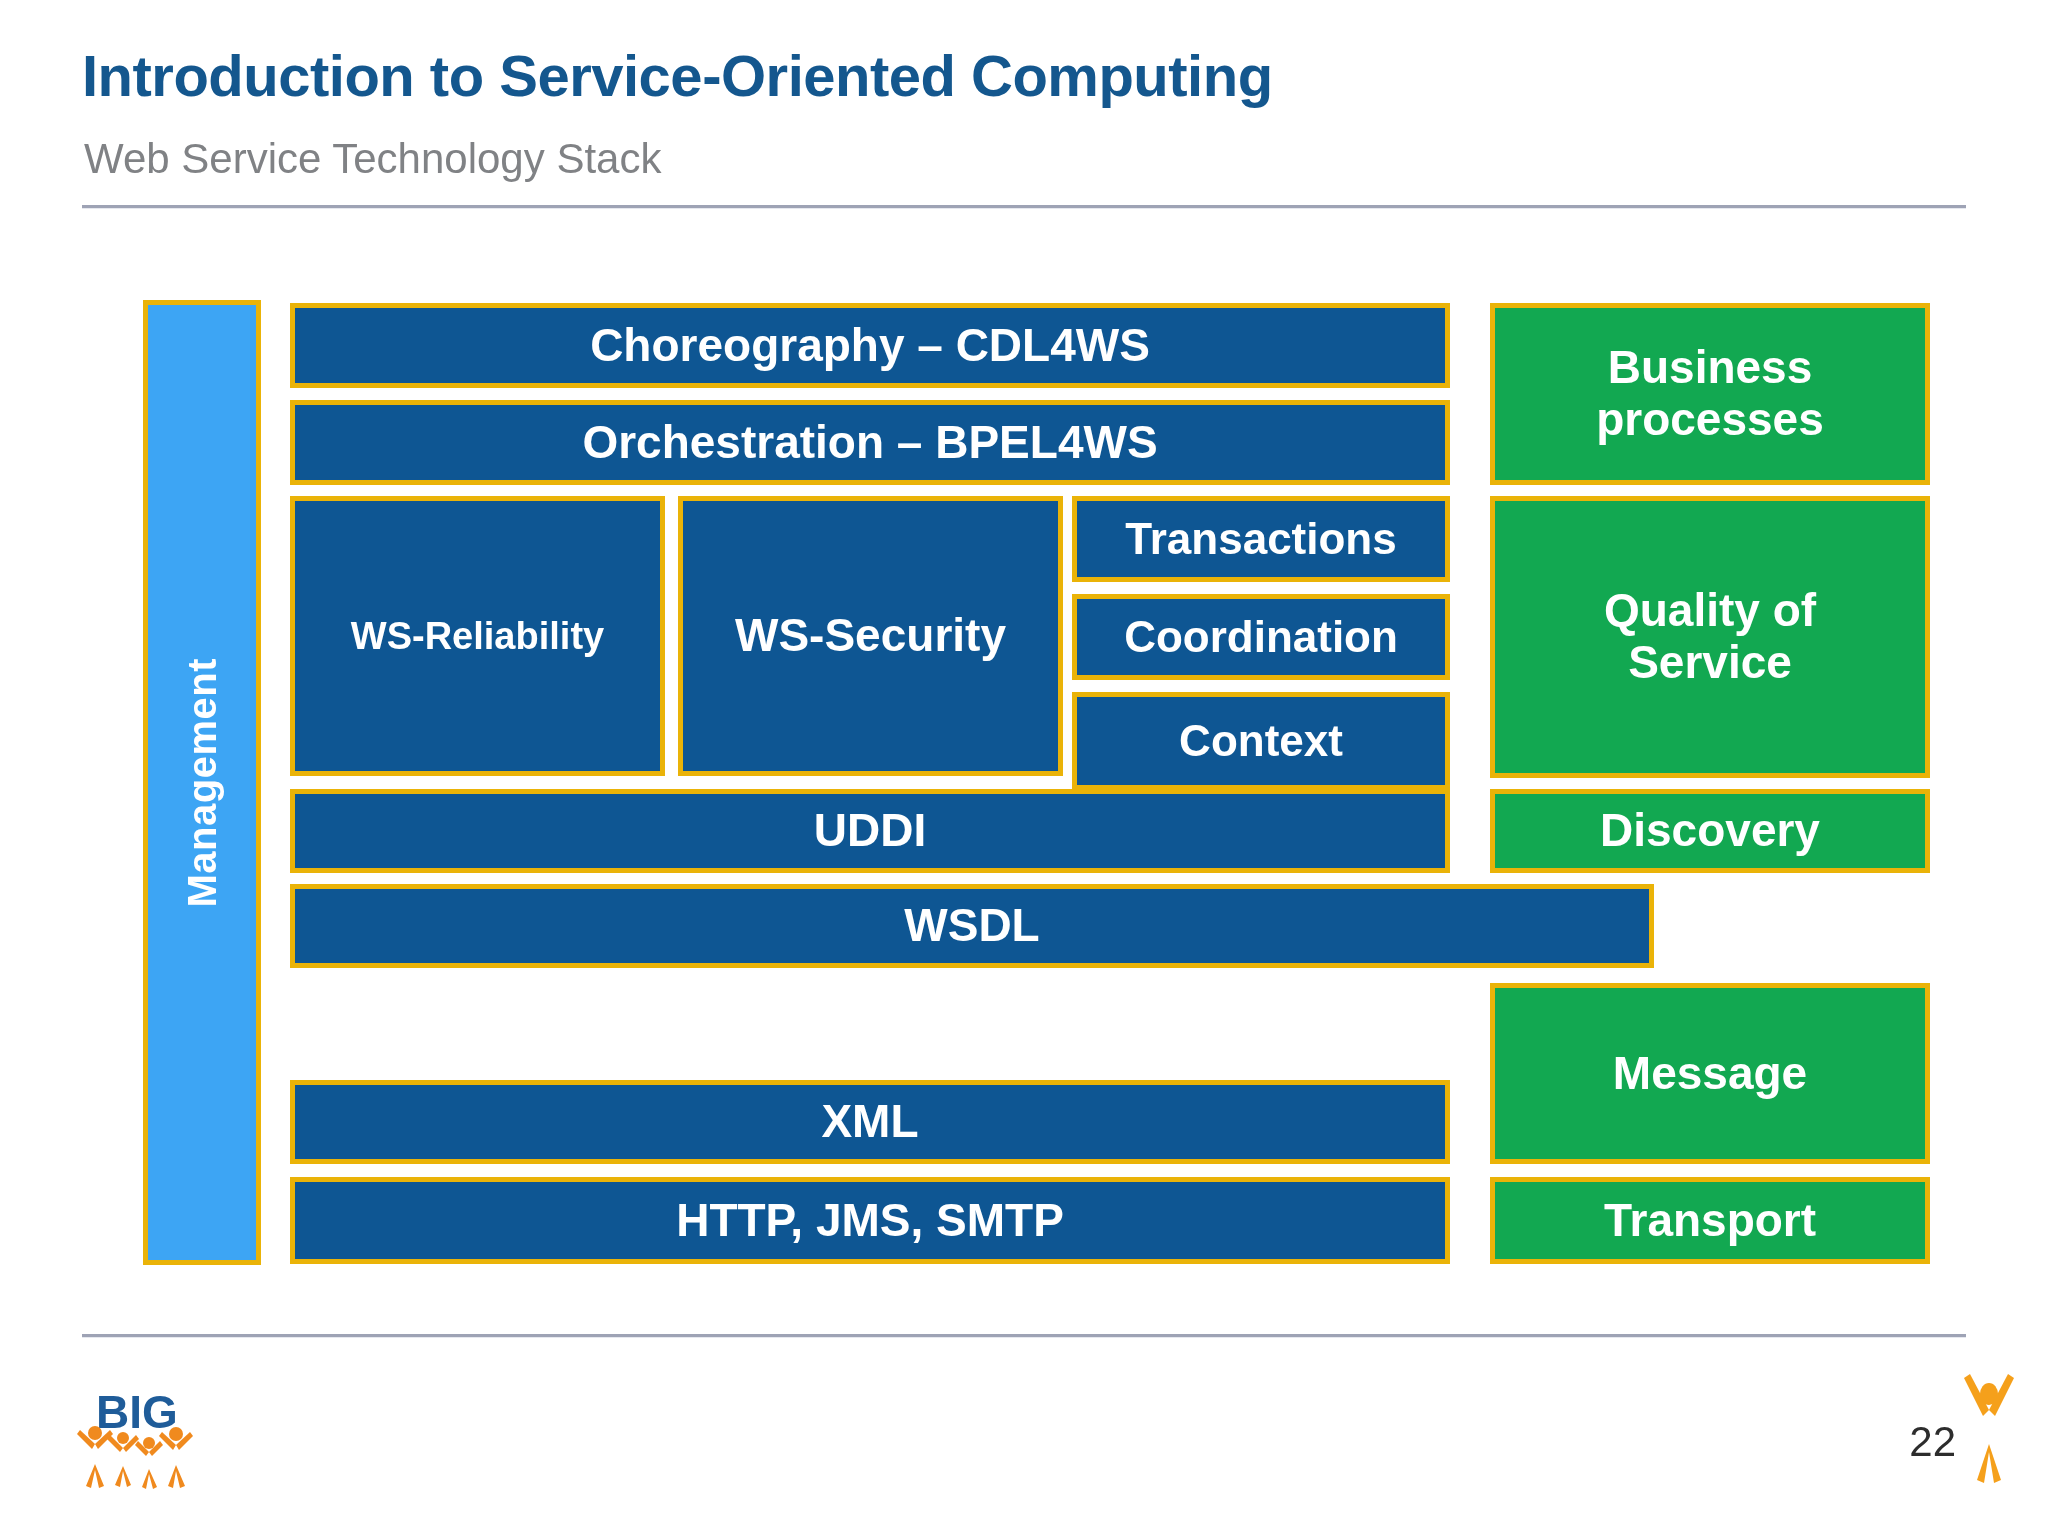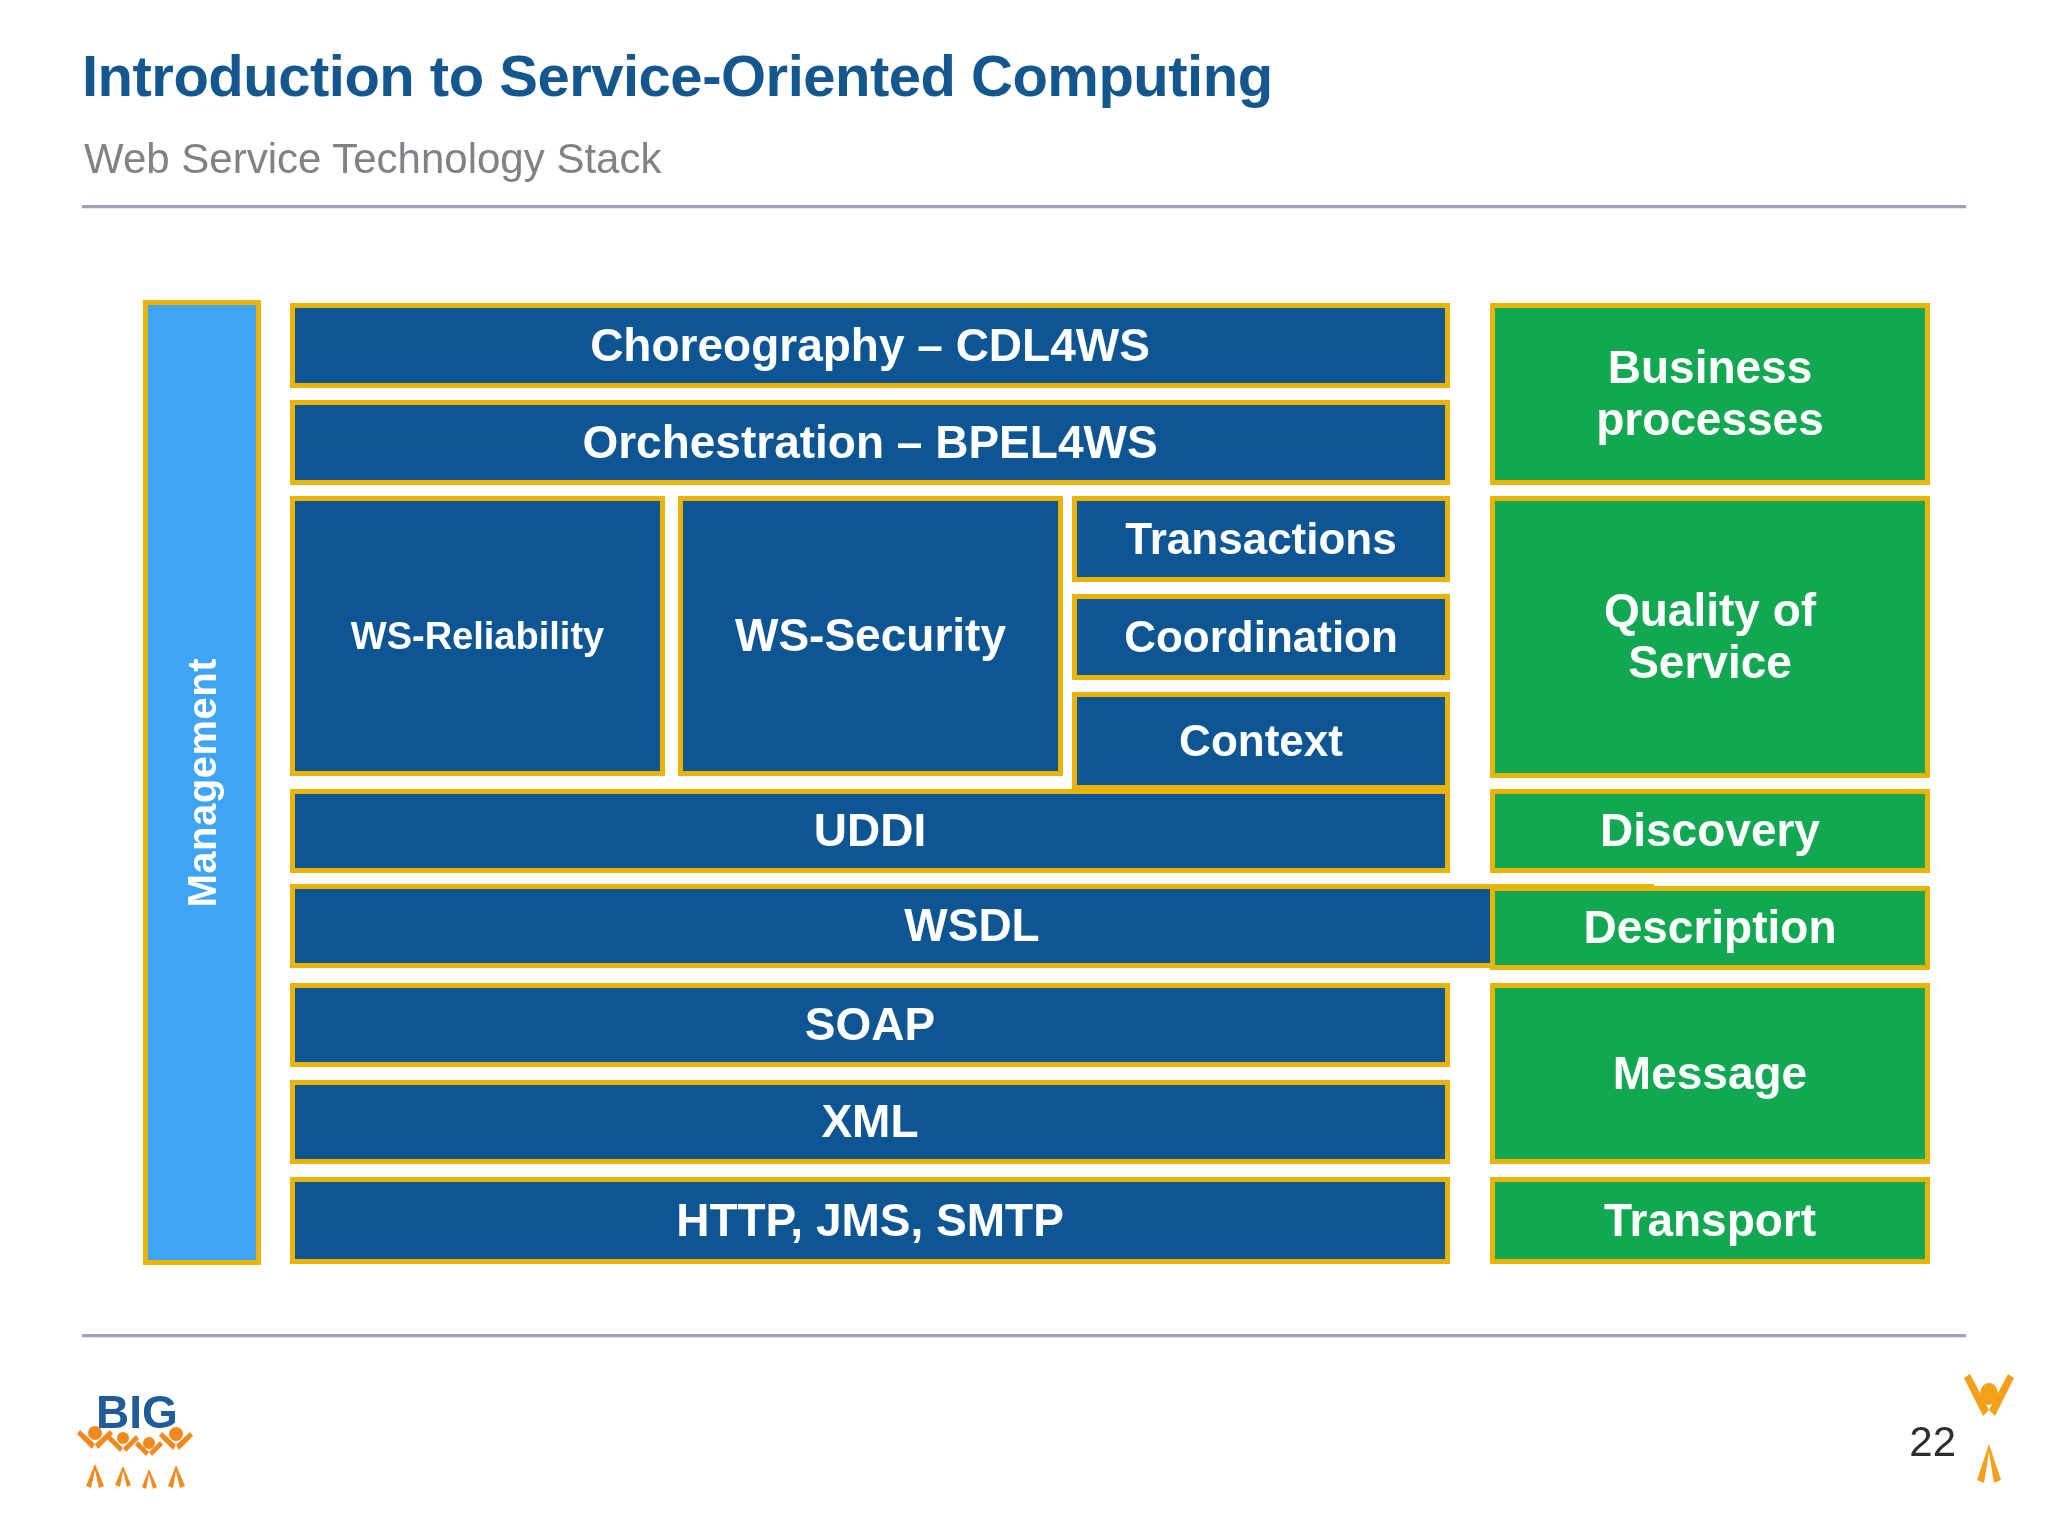--- a/index.html
+++ b/index.html
@@ -141,33 +141,31 @@
     <div class="box blue" style="left:1072px; top:496px; width:378px; height:86px; font-size:44px;">Transactions</div>
 
     <div class="box blue" style="left:1072px; top:594px; width:378px; height:86px; font-size:44px;">Coordination</div>
 
     <div class="box blue" style="left:1072px; top:692px; width:378px; height:98px; font-size:44px;">Context</div>
 
     <div class="box blue" style="left:290px; top:789px; width:1160px; height:84px; font-size:46px;">UDDI</div>
 
     <div class="box blue" style="left:290px; top:884px; width:1364px; height:84px; font-size:46px;text-align:right;">WSDL</div>
 
-    <div class="box blue" style="left:290px; top:983px; width:1160px; height:84px; font-size:46px;">SOAP</div>
 
     <div class="box blue" style="left:290px; top:1177px; width:1160px; height:87px; font-size:46px;">HTTP, JMS, SMTP</div>
 
     <div class="box blue" style="left:290px; top:1080px; width:1160px; height:84px; font-size:46px;">XML</div>
 
     <div class="box green" style="left:1490px; top:303px; width:440px; height:182px; font-size:46px; padding:0 52px;">Business processes</div>
 
     <div class="box green" style="left:1490px; top:496px; width:440px; height:282px; font-size:46px; padding:0 40px;">Quality of Service</div>
 
     <div class="box green" style="left:1490px; top:789px; width:440px; height:84px; font-size:46px;">Discovery</div>
 
-    <div class="box green" style="left:1490px; top:886px; width:440px; height:84px; font-size:46px;">Description</div>
 
     <div class="box green" style="left:1490px; top:983px; width:440px; height:181px; font-size:46px;">Message</div>
 
     <div class="box green" style="left:1490px; top:1177px; width:440px; height:87px; font-size:46px;">Transport</div>
 
   </div>
 
   <div class="logo">
     <svg viewBox="0 0 136 110" width="136" height="110" aria-hidden="true">
       <text x="24" y="42" font-family="Liberation Sans, sans-serif" font-size="46" font-weight="bold" fill="#1F5C99">BIG</text>

